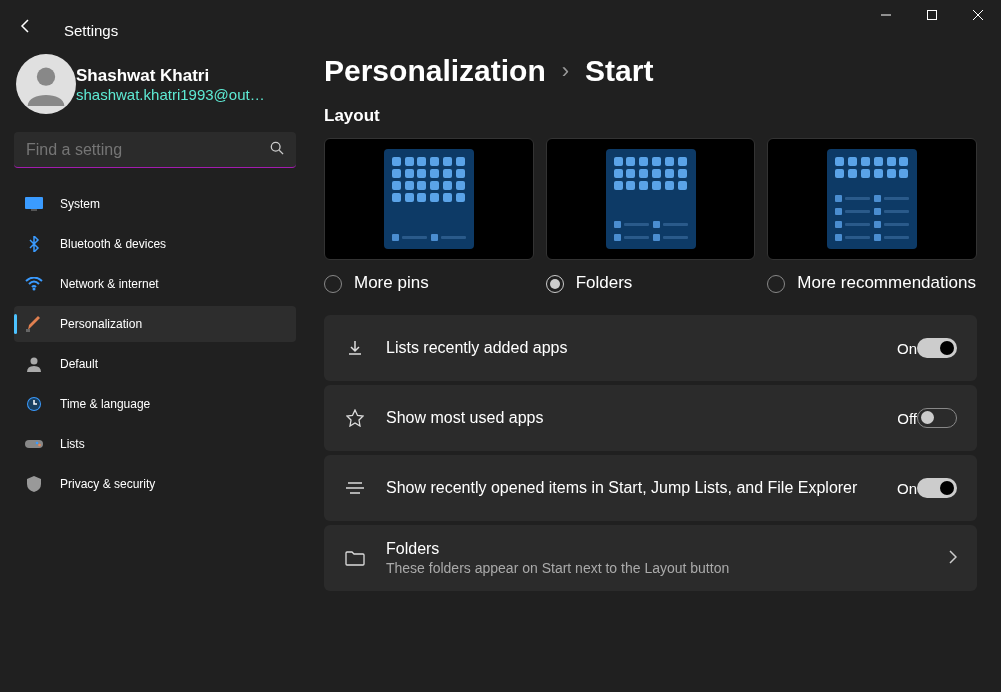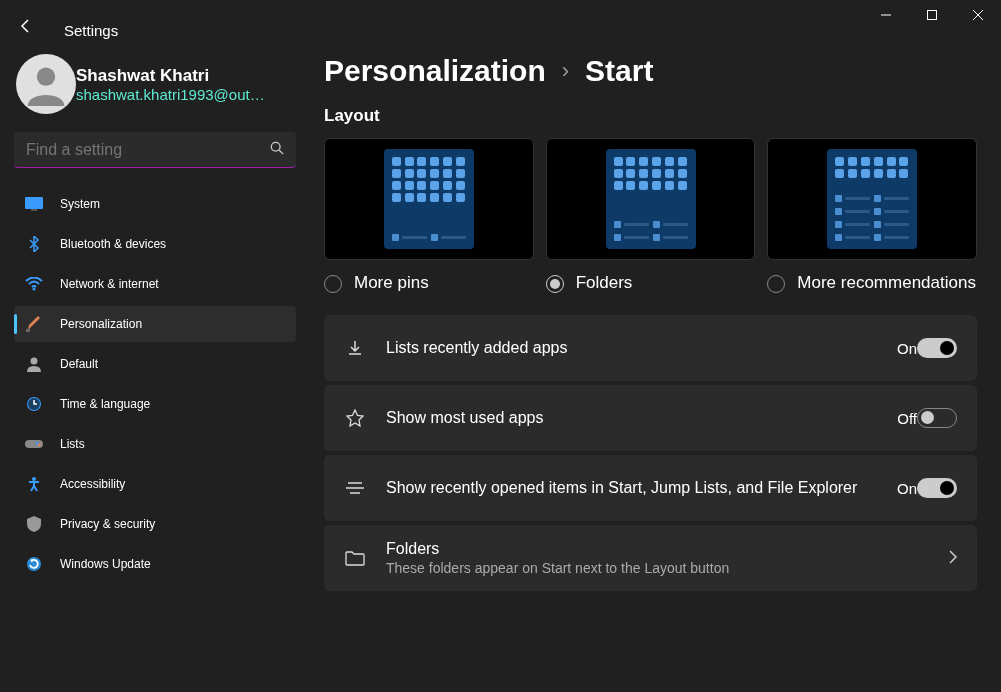--- a/index.html
+++ b/index.html
@@ -343,44 +343,25 @@
             <svg width="18" height="12" viewBox="0 0 18 12">
               <rect x="0" y="2" width="18" height="8" rx="4" fill="#888"></rect>
               <circle cx="12" cy="5" r="1.3" fill="#3a9bff"></circle>
               <circle cx="14.5" cy="7" r="1.3" fill="#e85"></circle>
             </svg>
           </span>
         <span>Lists</span>
       </div>
       <div class="nav-item">
         <span class="nav-icon">
-            <svg width="16" height="16" viewBox="0 0 16 16">
-              <circle cx="8" cy="3" r="2" fill="#3a9bff"></circle>
-              <path d="M3 6 L13 6 M8 6 V10 M8 10 L5 15 M8 10 L11 15" stroke="#3a9bff" stroke-width="2"></path>
-            </svg>
-          </span>
-        <span>Accessibility</span>
-      </div>
-      <div class="nav-item">
-        <span class="nav-icon">
             <svg width="14" height="16" viewBox="0 0 14 16">
               <path d="M7 0 L14 3 V8 Q14 14 7 16 Q0 14 0 8 V3 Z" fill="#999"></path>
             </svg>
           </span>
         <span>Privacy &amp; security</span>
-      </div>
-      <div class="nav-item">
-        <span class="nav-icon">
-            <svg width="16" height="16" viewBox="0 0 16 16">
-              <circle cx="8" cy="8" r="7" fill="#2a8bd8"></circle>
-              <path d="M5 5 A4 4 0 1 1 4 9" stroke="#fff" stroke-width="1.8" fill="none"></path>
-              <path d="M5 3 L5 6 L8 5 Z" fill="#fff"></path>
-            </svg>
-          </span>
-        <span>Windows Update</span>
       </div>
     </div>
   </div>
 
   <div class="main">
     <div class="breadcrumb">
       <span class="parent">Personalization</span>
       <span class="chev">›</span>
       <span>Start</span>
     </div>

